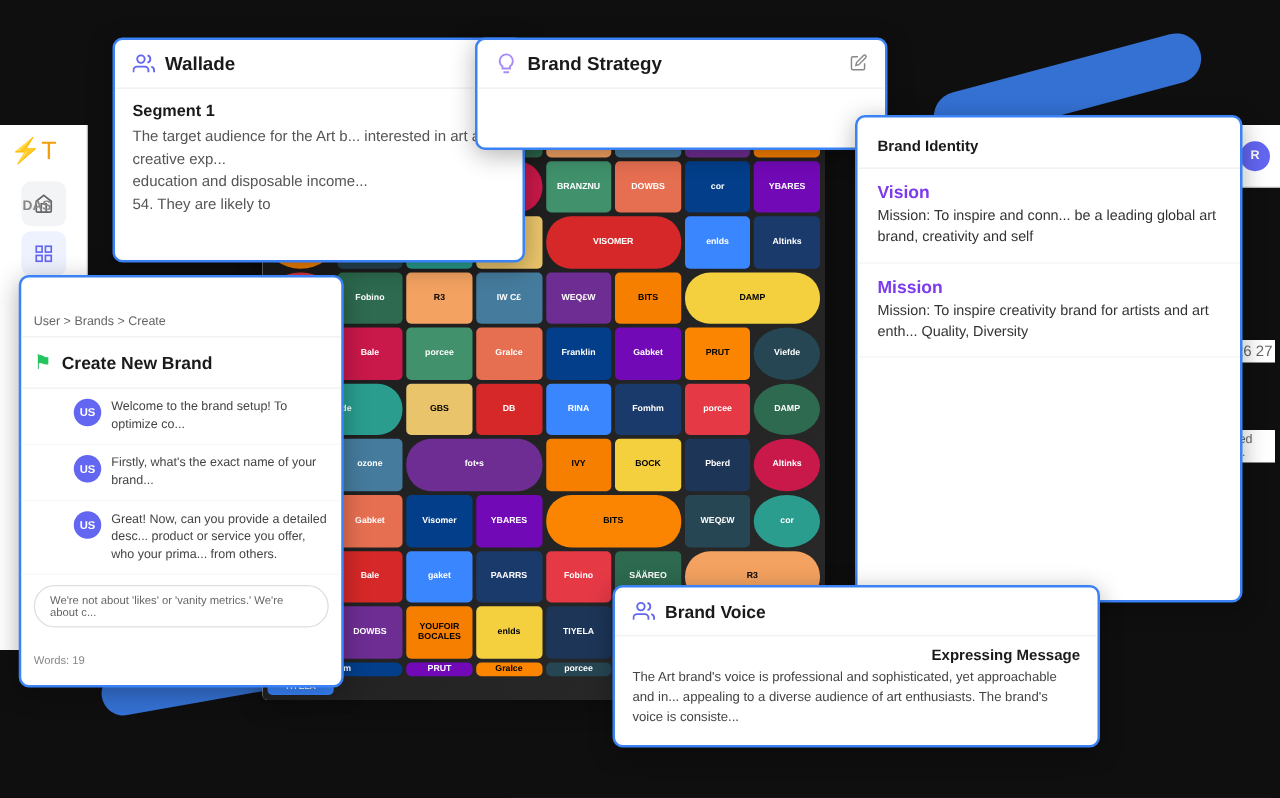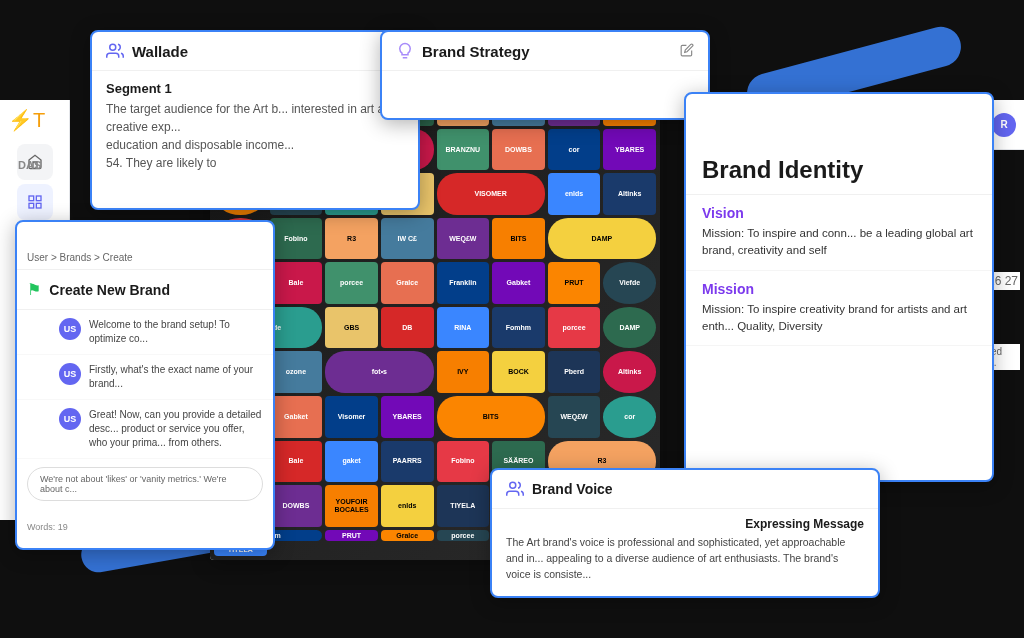--- a/index.html
+++ b/index.html
@@ -153,26 +153,25 @@
     .card-brand-identity {
       top: 92px;
       right: 30px;
       width: 310px;
       height: 390px;
       border: 2px solid #3b82f6;
       z-index: 5;
     }
 
     .brand-identity-title {
-      font-size: 24px;
+      font-size: 12px;
       font-weight: 700;
       color: #1a1a1a;
       padding: 16px 16px 10px;
       border-bottom: 1px solid #f0f0f0;
-      margin-top: 46px;
     }
 
     .bi-section {
       padding: 10px 16px;
       border-bottom: 1px solid #f5f5f5;
     }
 
     .bi-section-title {
       font-size: 14px;
       font-weight: 700;

